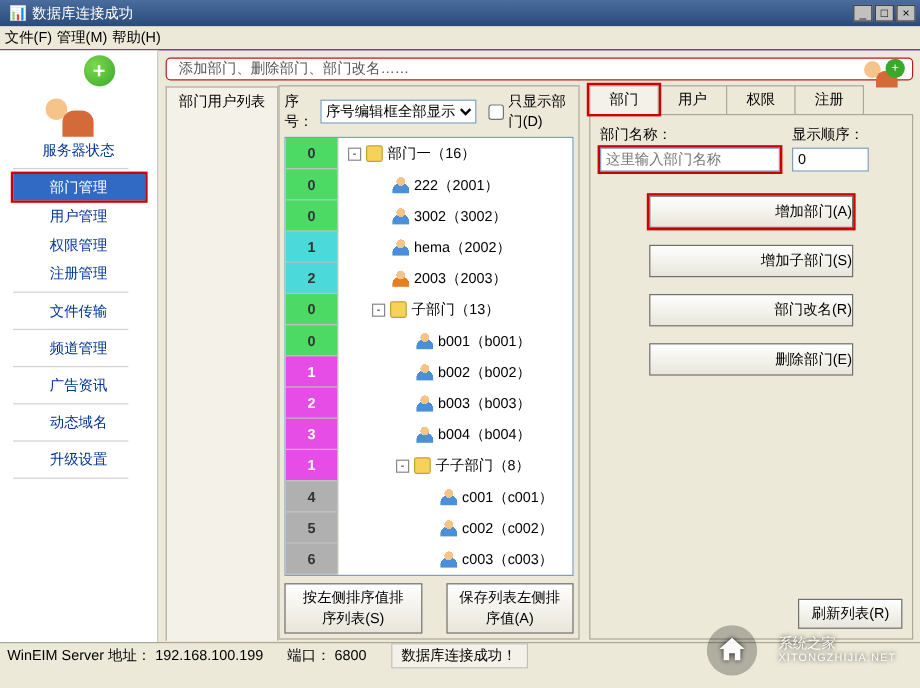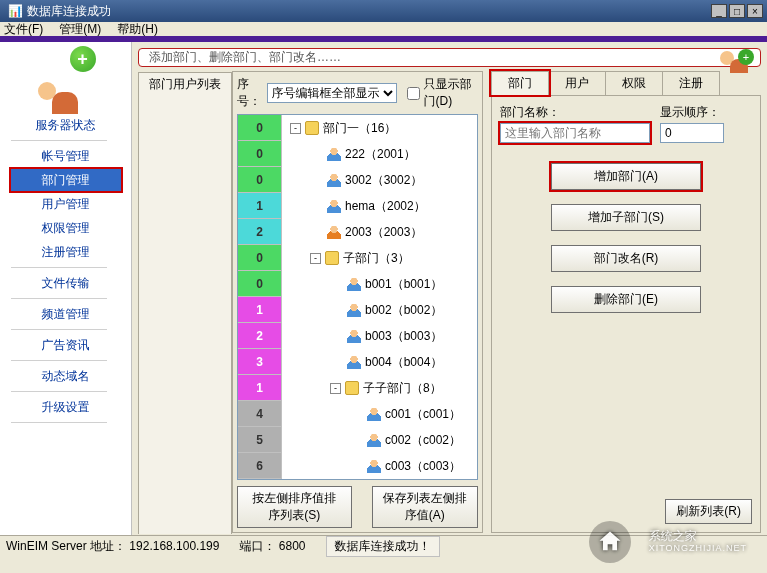--- a/index.html
+++ b/index.html
@@ -3,21 +3,21 @@
 <meta charset="utf-8">
 <style>
 * { box-sizing: border-box; margin: 0; padding: 0; font-family: "Microsoft YaHei", SimSun, sans-serif; font-size: 12px; }
 body { background: #ece9d8; width: 767px; height: 573px; overflow: hidden; position: relative; }
 
 .titlebar { height: 22px; background: linear-gradient(#4a6d9e,#2a4a7a); color: #fff; display: flex; align-items: center; padding: 0 4px; }
 .titlebar .title { flex: 1; font-size: 12px; padding-left: 4px; display: flex; align-items: center; gap: 4px; }
 .titlebar .winbtns { display: flex; gap: 2px; }
 .winbtn { width: 16px; height: 14px; background: #c0c0c0; border: 1px solid #404040; color: #000; display: flex; align-items: center; justify-content: center; font-size: 10px; cursor: default; }
 
-.menubar { height: 20px; background: #ece9d8; display: flex; align-items: center; padding: 0 4px; gap: 16px; border-bottom: 6px solid #4c1d95; }
+.menubar { height: 20px; background: #ece9d8; display: flex; align-items: center; padding: 0 4px; gap: 4px; border-bottom: 1px solid #4c1d95; }
 .menubar span { cursor: default; }
 
 .body { display: flex; height: 493px; }
 
 .sidebar { width: 132px; background: #fff; border-right: 1px solid #c0c0c0; display: flex; flex-direction: column; align-items: center; padding-top: 6px; }
 .sidebar .addicon { width: 68px; height: 56px; position: relative; margin-bottom: 8px; }
 .sidebar .addicon .plus { position: absolute; right: 4px; top: -2px; width: 26px; height: 26px; border-radius: 50%; background: radial-gradient(circle at 35% 35%, #7bd94c, #3aa82b); color: #fff; font-size: 18px; font-weight: bold; display: flex; align-items: center; justify-content: center; }
 .sidebar .people { position: absolute; bottom: 0; left: 6px; display: flex; }
 .sidebar .people .head { width: 18px; height: 18px; background: #f6c48b; border-radius: 50%; }
 .sidebar .people .body2 { width: 26px; height: 22px; background: #d36a37; border-radius: 10px 10px 0 0; position: relative; top: 10px; left: -4px; }
@@ -64,21 +64,21 @@
 .rtabs { display: flex; gap: 0; }
 .rtab { padding: 3px 16px; border: 1px solid #aca899; background: #ece9d8; border-bottom: none; margin-right: -1px; }
 .rtab.active { background: #f4f2e8; outline: 2px solid #c00; z-index: 3; position: relative; }
 .rpanel { border: 1px solid #aca899; flex: 1; padding: 8px; display: flex; flex-direction: column; gap: 10px; }
 .formrow { display: flex; gap: 10px; }
 .formcol { display: flex; flex-direction: column; gap: 2px; }
 .formcol input { height: 20px; border: 1px solid #7f9db9; padding: 0 4px; background: #fff; }
 .formcol.dept input { width: 150px; outline: 2px solid #c00; }
 .formcol.ord input { width: 64px; }
 .actbtns { display: flex; flex-direction: column; align-items: center; gap: 14px; margin-top: 10px; }
-.actbtn { width: 150px; padding: 4px 0; background: linear-gradient(#fefefe,#e8e6da); border: 1px solid #707070; text-align: center; cursor: default; }
+.actbtn { width: 170px; padding: 4px 0; background: linear-gradient(#fefefe,#e8e6da); border: 1px solid #707070; text-align: right; cursor: default; }
 .actbtn.hl { outline: 2px solid #c00; }
 .refreshrow { margin-top: auto; display: flex; justify-content: flex-end; }
 
 .status { height: 22px; border-top: 1px solid #aca899; background: #ece9d8; display: flex; align-items: center; padding: 0 6px; gap: 20px; }
 .status .cell { border: 1px solid #c0c0c0; padding: 1px 8px; background: #f4f2e8; }
 
 .watermark { position: absolute; right: 20px; bottom: 10px; color: #fff; font-size: 18px; font-weight: normal; text-shadow: 0 0 4px #000; display: flex; align-items: center; gap: 18px; pointer-events: none; opacity: .85; }
 .watermark .logo { width: 42px; height: 42px; border-radius: 50%; background: rgba(0,0,0,.3); display: flex; align-items: center; justify-content: center; }
 .watermark svg { filter: drop-shadow(0 0 2px #000); }
 </style>
@@ -109,21 +109,20 @@
     <div class="addicon">
       <div class="plus">+</div>
       <div class="people">
           <span class="head"></span>
           <span class="body2"></span>
         </div>
     </div>
     <div id="sidebar-items">
         <div class="navitem">服务器状态</div>
         <hr>
-        <div class="navitem">帐号管理</div>
         <div class="navitem sel">部门管理</div>
         <div class="navitem">用户管理</div>
         <div class="navitem">权限管理</div>
         <div class="navitem">注册管理</div>
         <hr>
         <div class="navitem">文件传输</div>
         <hr>
         <div class="navitem">频道管理</div>
         <hr>
         <div class="navitem">广告资讯</div>
@@ -204,21 +203,21 @@
                 <div class="tnode">
                   <span class="sp" style="width: 20px;"></span>
                   <span style="width: 13px; display: inline-block;"></span>
                   <span class="uicon user2"></span>
                   <span class="lbl">2003（2003）</span>
                 </div>
                 <div class="tnode">
                   <span class="sp" style="width: 20px;"></span>
                   <span class="tog">-</span>
                   <span class="uicon folder"></span>
-                  <span class="lbl">子部门（3）</span>
+                  <span class="lbl">子部门（13）</span>
                 </div>
                 <div class="tnode">
                   <span class="sp" style="width: 40px;"></span>
                   <span style="width: 13px; display: inline-block;"></span>
                   <span class="uicon user"></span>
                   <span class="lbl">b001（b001）</span>
                 </div>
                 <div class="tnode">
                   <span class="sp" style="width: 40px;"></span>
                   <span style="width: 13px; display: inline-block;"></span>

